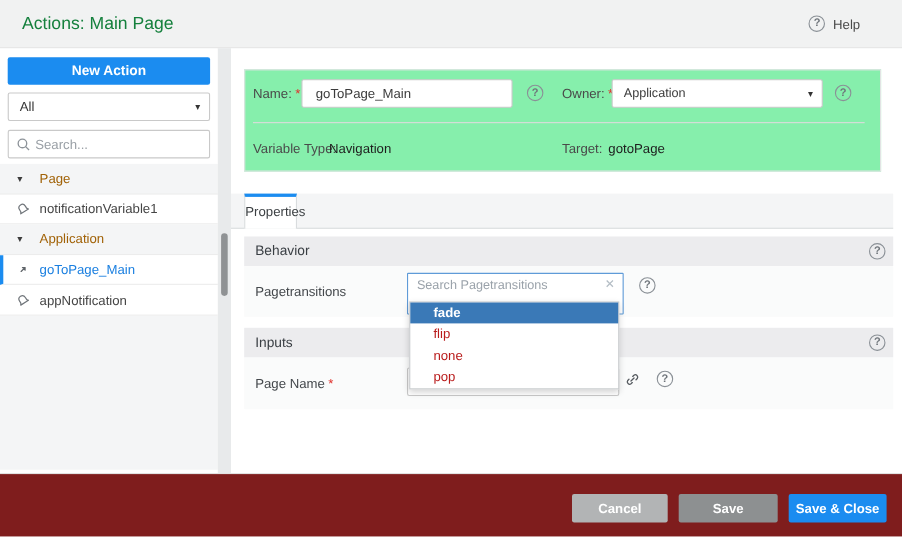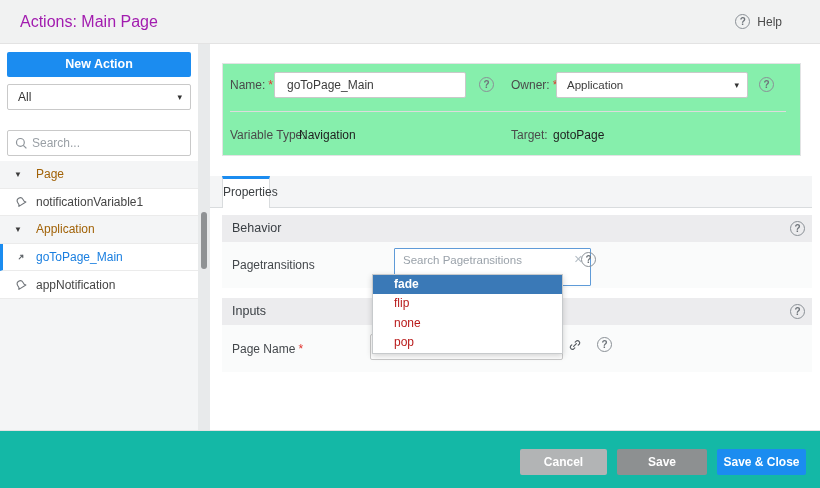--- a/index.html
+++ b/index.html
@@ -4,38 +4,38 @@
 <style>
   * { margin:0; padding:0; box-sizing:border-box; }
   html,body { background:#fff; }
   body { font-family:"Liberation Sans", sans-serif; }
   .app { position:relative; width:820px; height:488px; background:#fff; overflow:hidden;
          font-family:"Liberation Sans", sans-serif; color:#333; }
 
   
   .hdr { position:absolute; left:0; top:0; width:820px; height:44px;
          background:#f1f2f2; border-bottom:1px solid #e3e3e3; }
-  .hdr-title { position:absolute; left:20px; top:0; line-height:44px; font-size:16px; color:#a21caf; }
+  .hdr-title { position:absolute; left:20px; top:0; line-height:44px; font-size:16px; color:#15803d; }
   .hdr-help { position:absolute; right:38px; top:14px; display:flex; align-items:center; gap:7px; cursor:pointer; }
   .hdr-help .help-text { font-size:12px; color:#4a4a4a;text-align:center; }
 
   .qicon { width:15px; height:15px; border:1px solid #8a9096; border-radius:50%;
            color:#6e747a; font-size:10px; font-weight:bold; display:flex;
            align-items:center; justify-content:center; background:transparent; flex:0 0 auto; }
 
   
   .sidebar { position:absolute; left:0; top:44px; width:198px; height:386px; background:#fff; }
   .btn-new { display:block; margin:8px 7px 0 7px; width:184px; height:25px; background:#1b8cf0;
              color:#fff; font-weight:bold; font-size:12.5px; text-align:center; line-height:25px;
              border-radius:2px; cursor:pointer; }
   .filter-select { position:relative; margin:7px 7px 0 7px; width:184px; height:26px;
                    border:1px solid #c9c9c9; border-radius:2px; background:#fff;
                    font-size:12px; color:#333; line-height:24px; padding-left:10px; cursor:pointer; }
   .caret { position:absolute; right:8px; top:0; line-height:24px; font-size:9px; color:#333; }
-  .search-box { position:relative; margin:20px 7px 0 7px; width:184px; height:26px;
+  .search-box { position:relative; margin:8px 7px 0 7px; width:184px; height:26px;
                 border:1px solid #c9c9c9; border-radius:2px; background:#fff;text-decoration:underline; }
   .search-box svg { position:absolute; left:7px; top:6px; }
   .search-box input { position:absolute; left:24px; top:1px; width:152px; height:22px; border:none;
                       outline:none; font-size:12px; color:#444; font-family:"Liberation Sans",sans-serif; background:transparent; }
   .search-box input::placeholder { color:#9aa0a6; }
 
   .tree { margin-top:5px; }
   .trow { position:relative; height:27.6px; display:flex; align-items:center;
           border-bottom:1px solid #ebebeb; background:#fff; cursor:pointer; }
   .trow.group { background:#f4f5f6; }
@@ -80,40 +80,40 @@
   .sec-head { position:relative; height:27px; background:#ececee; }
   .sec-title { font-size:12.5px; color:#393e43; line-height:27px; padding-left:10px; }
   .sec-head .qicon { position:absolute; right:7px; top:6px; }
   .sec-body { position:relative; background:#fafbfb; }
   .sec-behavior .sec-body { height:46px; }
   .sec-inputs .sec-body { height:47px; }
   .fldlabel { position:absolute; left:10px; top:0; bottom:0; display:flex; align-items:center;
               font-size:12px; color:#44484c; }
 
   .combo { position:absolute; left:148px; top:6px; width:197px; height:38px; background:#fff;
-           border:1px solid #5f9bd8; border-radius:1px;margin-left:24px; }
+           border:1px solid #5f9bd8; border-radius:1px; }
   .combo input { position:absolute; left:8px; top:1px; width:160px; height:19px; border:none; outline:none;
                  font-size:11.5px; color:#444; font-family:"Liberation Sans",sans-serif; background:transparent; }
   .combo input::placeholder { color:#9aa2aa; }
   .combo .clear-x { position:absolute; right:7px; top:0; line-height:21px; font-size:11px; color:#b4bdc5; cursor:pointer; }
   .sec-behavior .qicon.inline { position:absolute; left:359px; top:10px; }
 
   .page-input { position:absolute; left:148px; top:9px; width:193px; height:26px;
                 border:1px solid #c9c9c9; border-radius:2px; background:#fff; }
   .link-ic { position:absolute; left:346px; top:13px; width:14px; height:14px; cursor:pointer; }
   .sec-inputs .qicon.inline { position:absolute; left:375px; top:12px; }
 
   
   .dropdown { position:absolute; left:372px; top:274px; width:191px; background:#fff;
               border:1px solid #c7cacc; box-shadow:0 2px 6px rgba(0,0,0,0.18); z-index:30; }
   .opt { height:19.4px; line-height:19.4px; padding-left:21px; font-size:12px; color:#b91c1c; cursor:pointer; }
   .opt.hl { background:#3a79b7; color:#fff; font-weight:bold; }
 
   
-  .footer { position:absolute; left:0; top:430px; width:820px; height:58px; background:#14b8a6;
+  .footer { position:absolute; left:0; top:430px; width:820px; height:58px; background:#7f1d1d;
             border-top:1px solid #e2e2e2; }
   .fbtn { position:absolute; top:18px; height:26px; border:none; border-radius:2px; color:#fff;
           font-weight:bold; font-size:12px; text-align:center; line-height:26px; cursor:pointer;
           font-family:"Liberation Sans",sans-serif; }
   .fbtn.cancel { left:520px; width:87px; background:#b2b4b5; }
   .fbtn.save { left:617px; width:90px; background:#8d9091; }
   .fbtn.saveclose { left:717px; width:89px; background:#1b8cf0; }
 </style>
 </head>
 <body>

